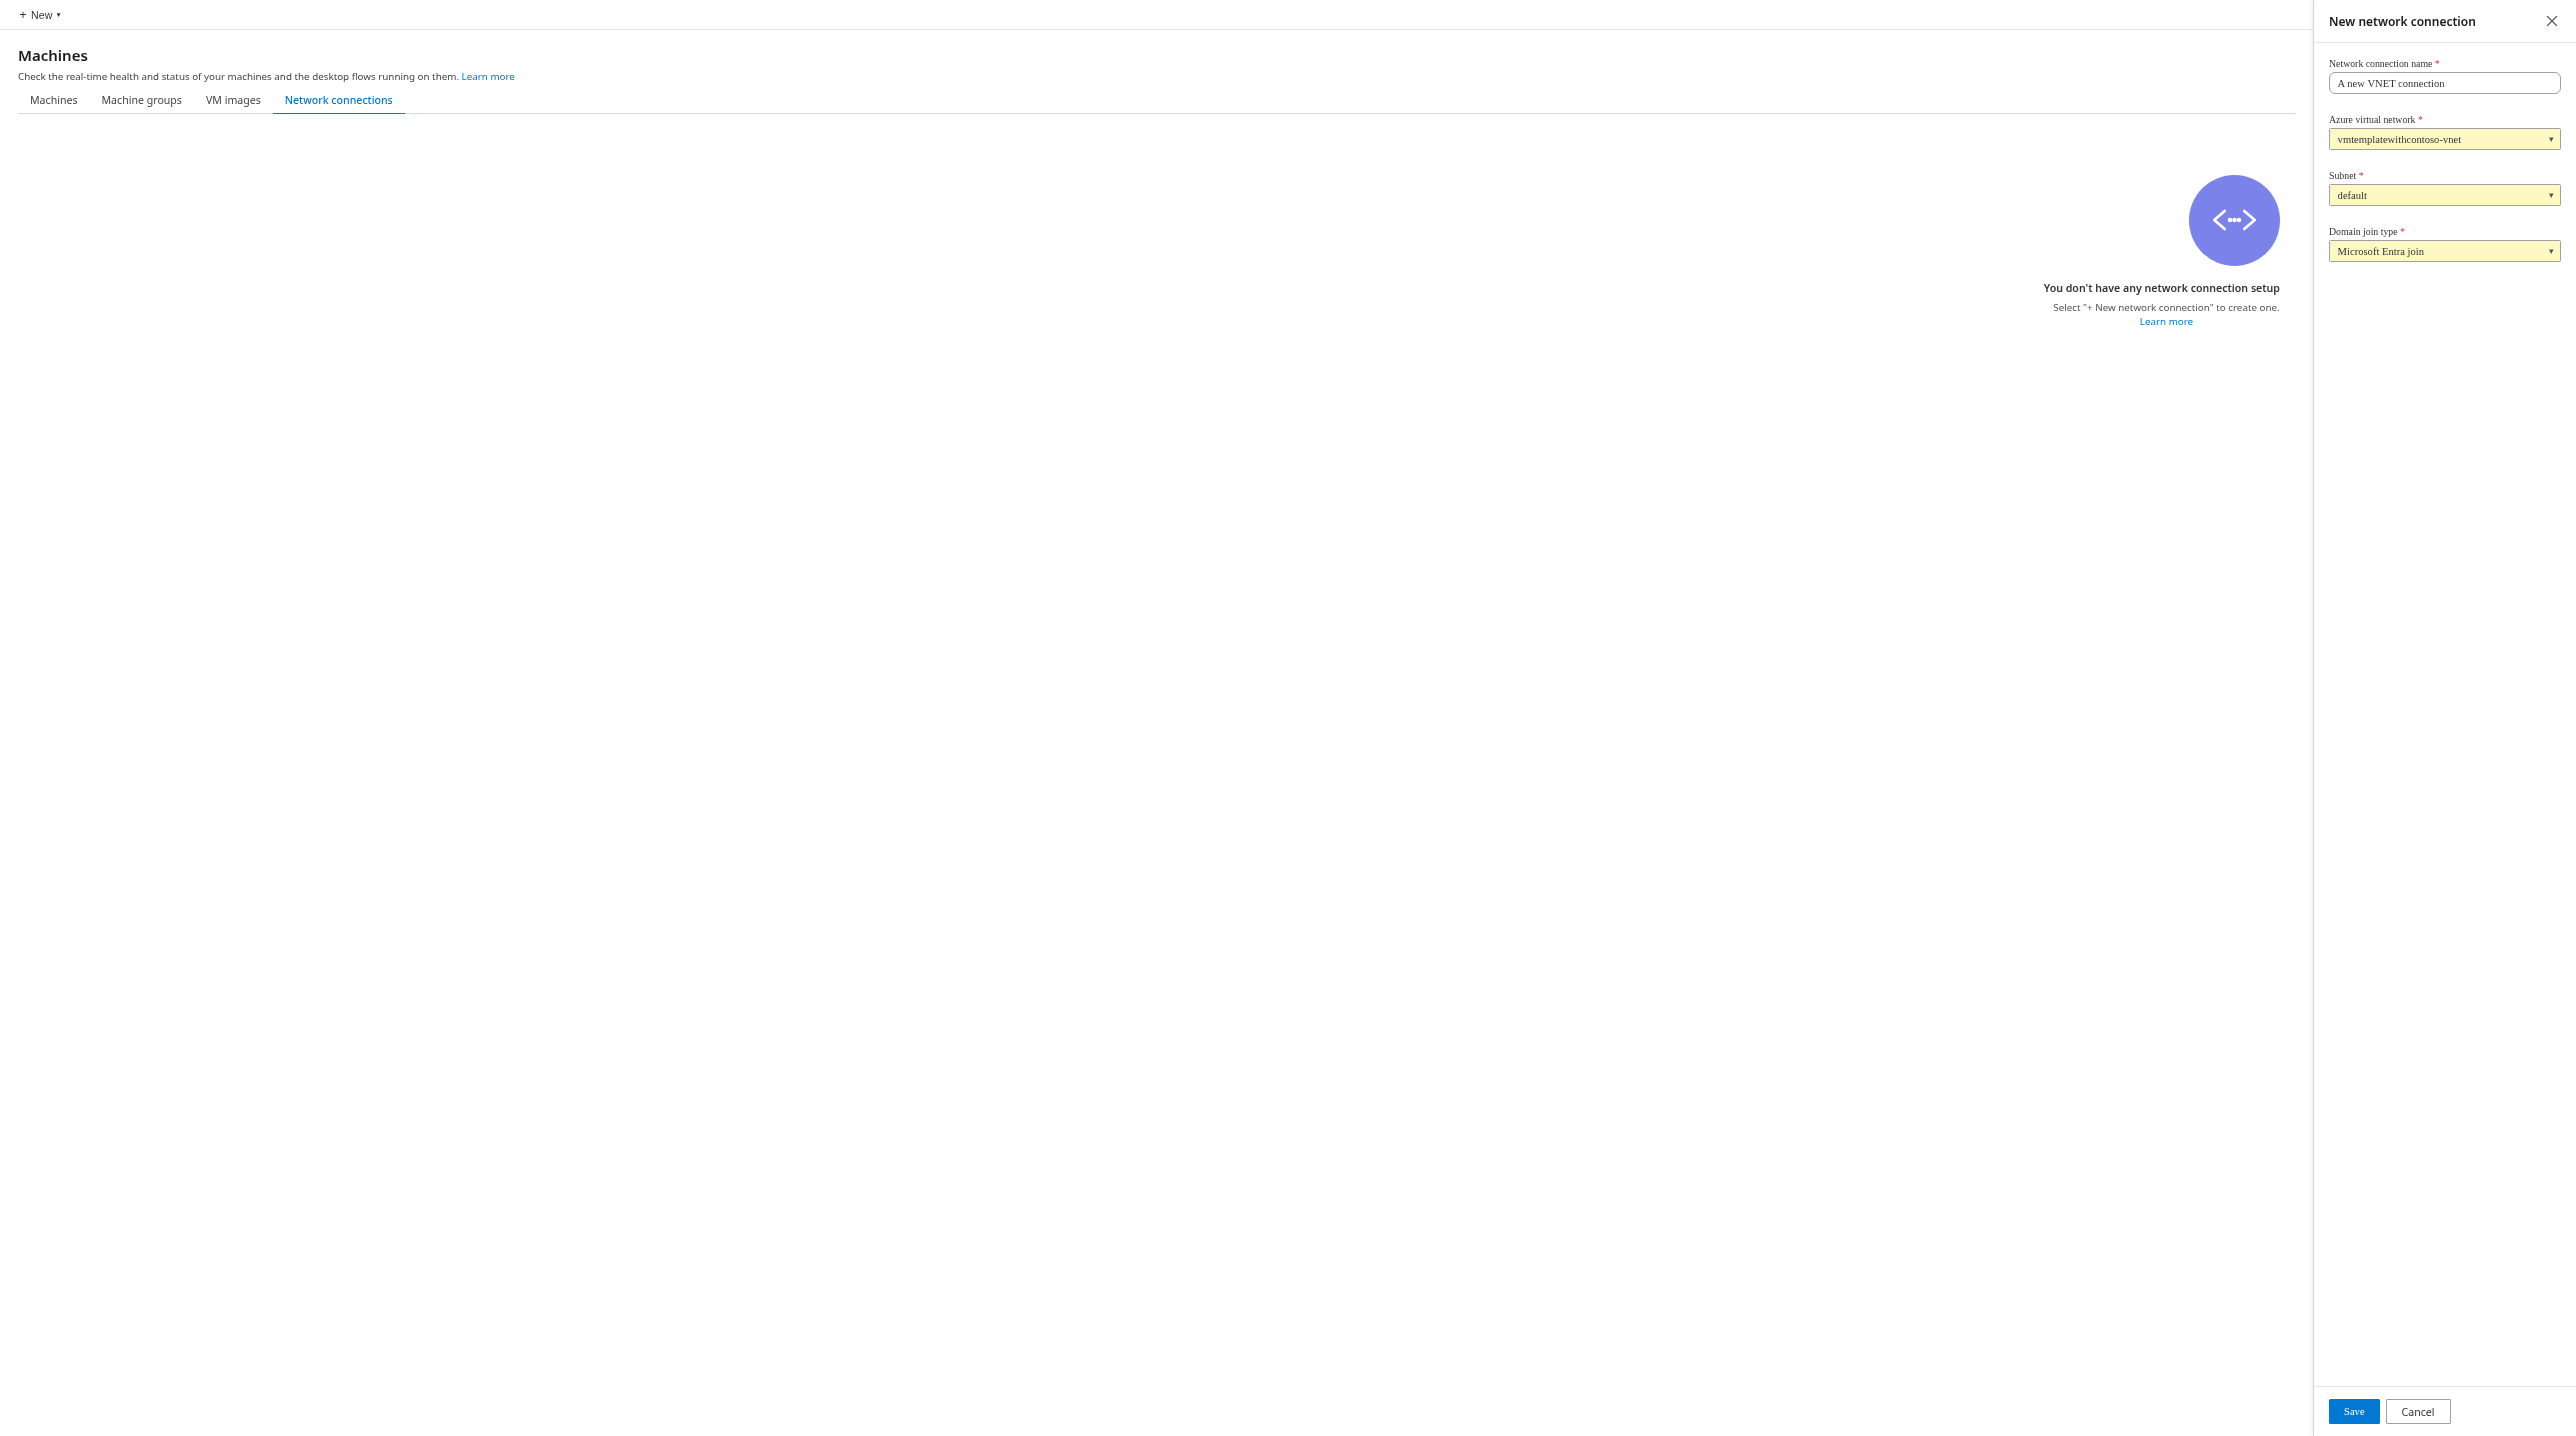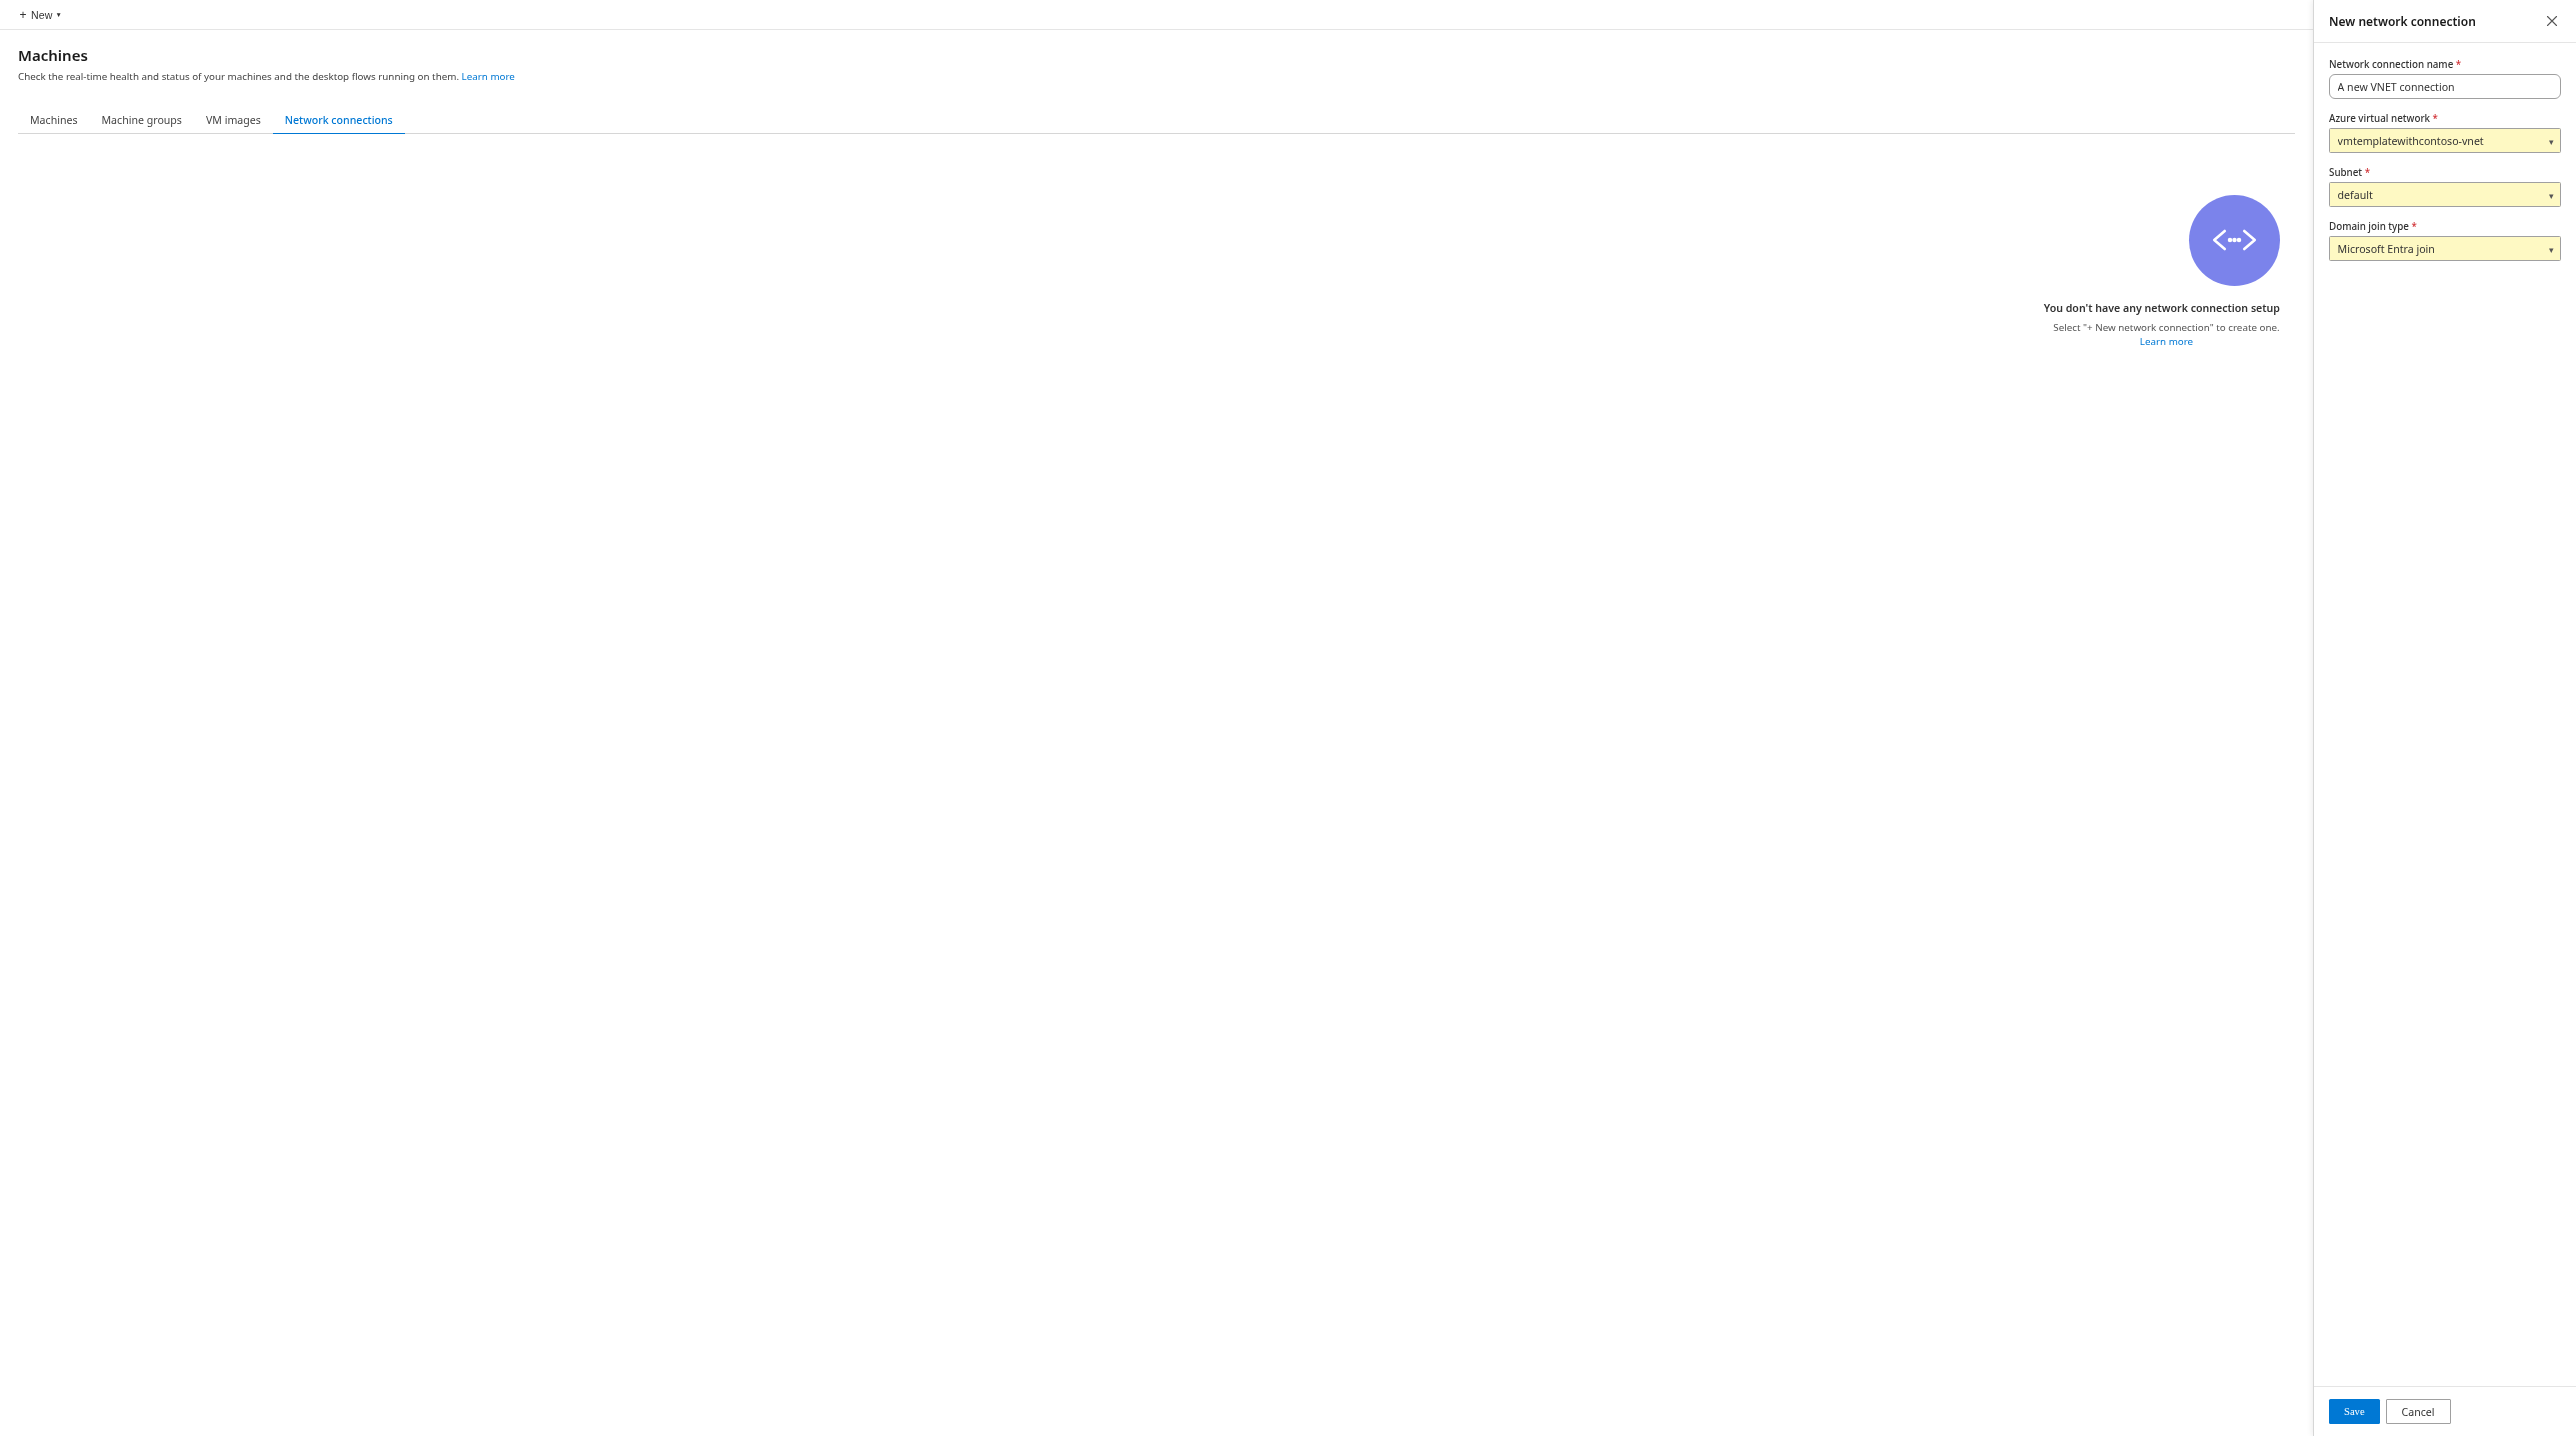--- a/index.html
+++ b/index.html
@@ -64,21 +64,21 @@
     .page-title {
       font-size: 15px;
       font-weight: 600;
       color: #1a1a1a;
       margin-bottom: 4.5px;
     }
 
     .page-subtitle {
       font-size: 9.8px;
       color: #444;
-      margin-bottom: 24px;
+      margin-bottom: 4px;
     }
 
     .page-subtitle a {
       color: #0078d4;
       text-decoration: none;
     }
 
     
     .tabs {
       display: flex;
@@ -182,21 +182,22 @@
       align-items: center;
       border-radius: 1.5px;
     }
 
     .panel-body {
       flex: 1;
       padding: 15px;
       overflow-y: auto;
       display: flex;
       flex-direction: column;
-      gap: 13px;
+      gap: 20px;
+      font-family: Liberation Serif, serif;
     }
 
     .form-group {
       display: flex;
       flex-direction: column;
       gap: 3px;
     }
 
     .form-label {
       font-size: 9.8px;

